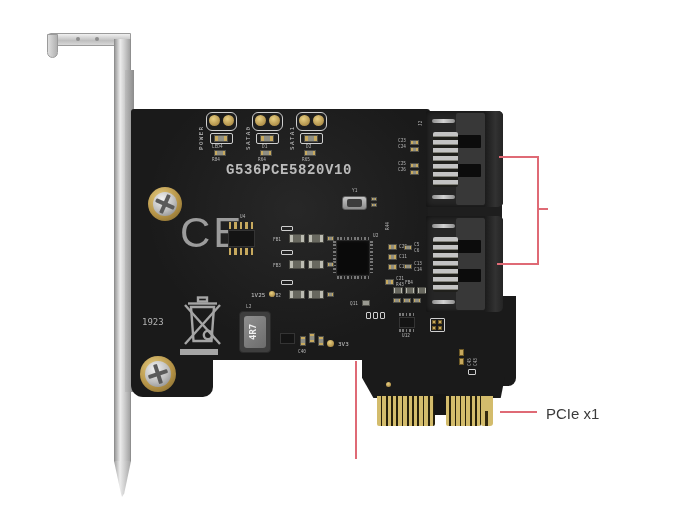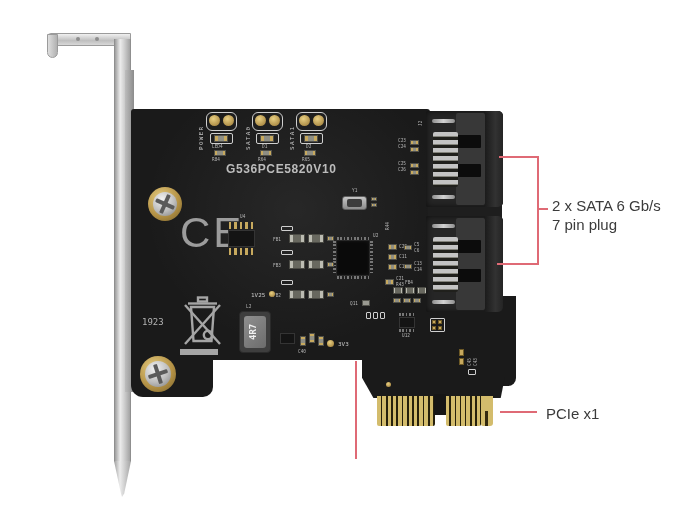--- a/index.html
+++ b/index.html
@@ -109,21 +109,21 @@
   <span class="abs sk6 sk-rot6" style="left:289px;top:150px;letter-spacing:2px;">SATA1</span>
   <div class="abs outline" style="left:296px;top:112px;width:31px;height:19px;border-radius:6px;"></div>
   <div class="abs goldpad" style="left:299px;top:115px;width:11px;height:11px;"></div>
   <div class="abs goldpad" style="left:313px;top:115px;width:11px;height:11px;"></div>
   <div class="abs outline" style="left:300px;top:133px;width:23px;height:11px;border-radius:2px;"></div>
   <div class="abs comp" style="left:304px;top:135px;width:14px;height:7px;"></div>
   <span class="abs sk" style="left:306px;top:145px;">D2</span>
   <div class="abs comp" style="left:304px;top:150px;width:12px;height:6px;"></div>
   <span class="abs sk" style="left:302px;top:158px;">R65</span>
 
-  <span class="abs" style="left:226px;top:163px;font-size:12px;font-weight:bold;letter-spacing:.6px;color:#bcbcbc;line-height:1;">G536PCE5820V10</span>
+  <span class="abs" style="left:226px;top:163px;font-size:14px;font-weight:bold;letter-spacing:.6px;color:#bcbcbc;line-height:1;font-family:Liberation Mono, monospace;">G536PCE5820V10</span>
   <span class="abs ce" style="left:180px;top:212px;">CE</span>
   <span class="abs mono9" style="left:142px;top:318px;">1923</span>
 
   <svg class="abs" style="left:182px;top:296px;" width="42" height="52" viewBox="0 0 42 52">
     <g fill="none" stroke="#a5a5a5" stroke-width="2.4">
       <rect x="16" y="1.5" width="9" height="4"></rect>
       <line x1="6" y1="7.5" x2="35" y2="7.5"></line>
       <path d="M9,11 L32,11 L29.5,45 L11.5,45 Z"></path>
       <circle cx="26" cy="39" r="4.2"></circle>
       <line x1="3" y1="9" x2="38" y2="48"></line>
@@ -257,23 +257,19 @@
     <div class="abs sata-slot" style="left:31px;top:53px;width:24px;height:13px;"></div>
     <div class="abs sata-pins" style="left:7px;top:21px;width:25px;height:55px;"></div>
     <div class="abs anchor" style="left:6px;top:8px;width:23px;height:4px;"></div>
     <div class="abs anchor" style="left:6px;top:84px;width:23px;height:4px;"></div>
   </div>
 
   <div class="abs ann-line" style="left:499px;top:156px;width:40px;height:2px;"></div>
   <div class="abs ann-line" style="left:537px;top:156px;width:2px;height:109px;"></div>
   <div class="abs ann-line" style="left:497px;top:263px;width:42px;height:2px;"></div>
   <div class="abs ann-line" style="left:539px;top:208px;width:9px;height:2px;"></div>
-  <div class="abs ann-text" style="left:552px;top:196px;">
-    <div>2 x SATA 6 Gb/s</div>
-    <div>7 pin plug</div>
-  </div>
 
   <div class="abs ann-line" style="left:500px;top:411px;width:37px;height:2px;"></div>
   <span class="abs ann-text" style="left:546px;top:404px;">PCIe x1</span>
 
   <div class="abs ann-line" style="left:355px;top:361px;width:2px;height:98px;"></div>
 
 </div>
 
 </body></html>

